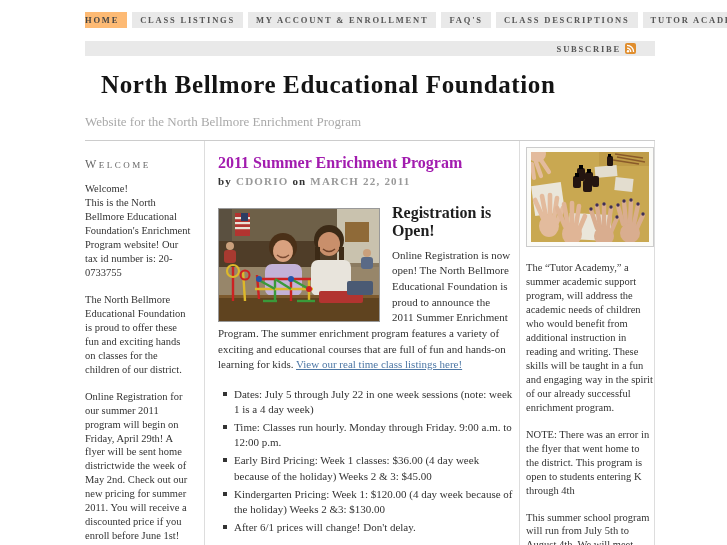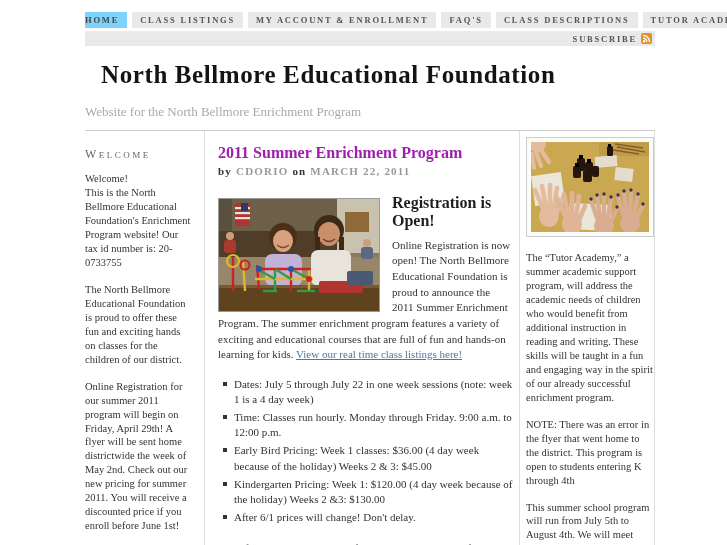--- a/index.html
+++ b/index.html
@@ -10,25 +10,25 @@
   }
   .container { width:570px; margin-left:85px; padding-top:12px; }
 
   
   .main-nav ul { list-style:none; margin:0; padding:0; display:flex; gap:5px; }
   .main-nav a {
     display:block; padding:3px 8px; background:#e9e9e9; color:#555;
     font-size:8.5px; font-weight:bold; letter-spacing:1.8px; text-decoration:none;
     white-space:nowrap;
   }
-  .main-nav li.active a { background:#7dd3fc; padding-left:0; color:#444; }
+  .main-nav li.active a { background:#fdba74; padding-left:0; color:#444; }
 
   .subscribe-bar {
-    margin-top:3px; background:#e9e9e9; height:15px;
-    display:flex; justify-content:flex-end; align-items:center; padding-right:3px;
+    margin-top:13px; background:#e9e9e9; height:15px;
+    display:flex; justify-content:flex-end; align-items:center; padding-right:19px;
   }
   .subscribe-bar a {
     display:flex; align-items:center; gap:4px; text-decoration:none;
     font-size:8.5px; font-weight:bold; letter-spacing:1.8px; color:#555;
   }
 
   
   .site-header { margin-top:15px; }
   .site-title {
     margin:16px; font-size:25px; line-height:1.05; color:#141414;

